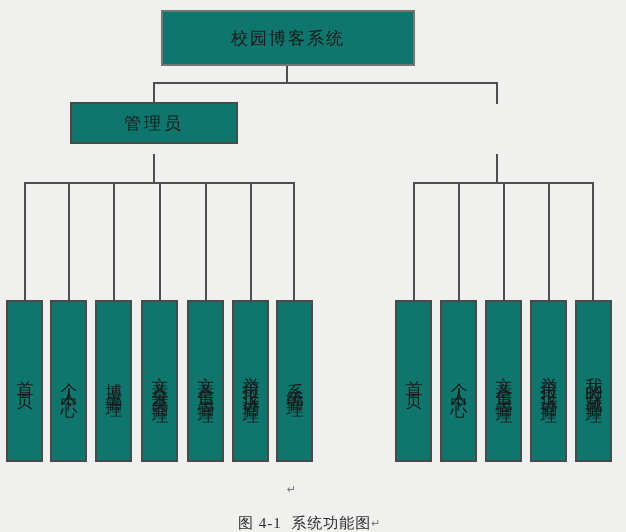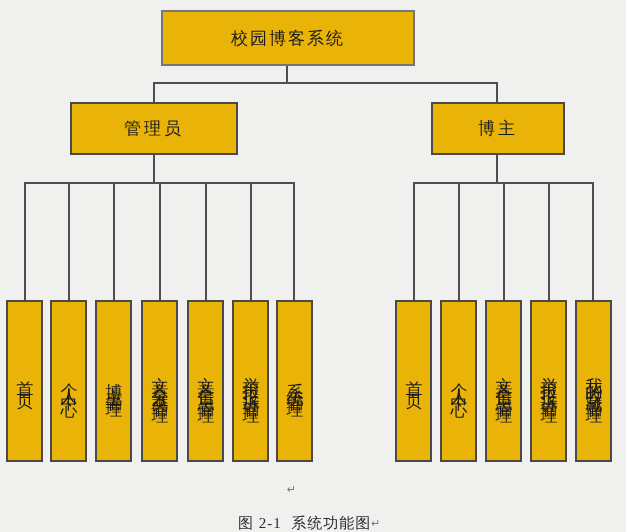--- a/index.html
+++ b/index.html
@@ -4,21 +4,21 @@
 <style>
   html,body{margin:0;padding:0;}
   .canvas{
     position:relative;width:626px;height:532px;background:#f0f0ef;overflow:hidden;
     font-family:"Liberation Serif","DejaVu Serif",serif;color:#1a1a1a;
   }
   .line{position:absolute;background:#4e4e4e;}
   .v{width:2px;}
   .h{height:2px;}
   .node{
-    position:absolute;background:#eab308;border:2px solid #4a4a4a;box-sizing:border-box;
+    position:absolute;background:#0f766e;border:2px solid #4a4a4a;box-sizing:border-box;
     display:flex;align-items:center;justify-content:center;
   }
   .node.root{border-color:#757575;font-size:17px;letter-spacing:2px;}
   .node.lvl2{font-size:17px;letter-spacing:3px;}
   .leaf{width:37px;height:162px;top:300px;}
   .leaf span{
     writing-mode:vertical-lr;text-orientation:upright;
     font-size:17px;line-height:1.05;letter-spacing:6px;
   }
   .leaf.wide span{letter-spacing:14px;}
@@ -61,25 +61,22 @@
   <div class="line v" style="left:413px;top:182px;height:119px"></div>
   <div class="line v" style="left:458px;top:182px;height:119px"></div>
   <div class="line v" style="left:503px;top:182px;height:119px"></div>
   <div class="line v" style="left:548px;top:182px;height:119px"></div>
   <div class="line v" style="left:592px;top:182px;height:119px"></div>
 
   <div class="node root" style="left:161px;top:10px;width:254px;height:56px">
     <span>校园博客系统</span>
   </div>
 
-  <div class="node lvl2" style="left:70px;top:102px;width:168px;height:53px">
+  <div class="node lvl2" style="left:70px;top:102px;width:168px;height:42px">
     <span>管理员</span>
-  </div>
-  <div class="node lvl2" style="left:431px;top:102px;width:134px;height:53px">
-    <span>博主</span>
   </div>
 
   <div class="node leaf wide" style="left:6px">
     <span>首页</span>
   </div>
   <div class="node leaf" style="left:50px">
     <span>个人中心</span>
   </div>
   <div class="node leaf" style="left:95px">
     <span>博主管理</span>
@@ -109,17 +106,17 @@
   <div class="node leaf" style="left:530px">
     <span>举报投诉管理</span>
   </div>
   <div class="node leaf" style="left:575px">
     <span>我的收藏管理</span>
   </div>
 
   <span class="pmark empty">↵</span>
 
   <div class="caption">
-    <span>图 2-1  系统功能图</span><span class="pmark">↵</span>
+    <span>图 4-1  系统功能图</span><span class="pmark">↵</span>
   </div>
 
 
 </div>
 
 </body></html>

